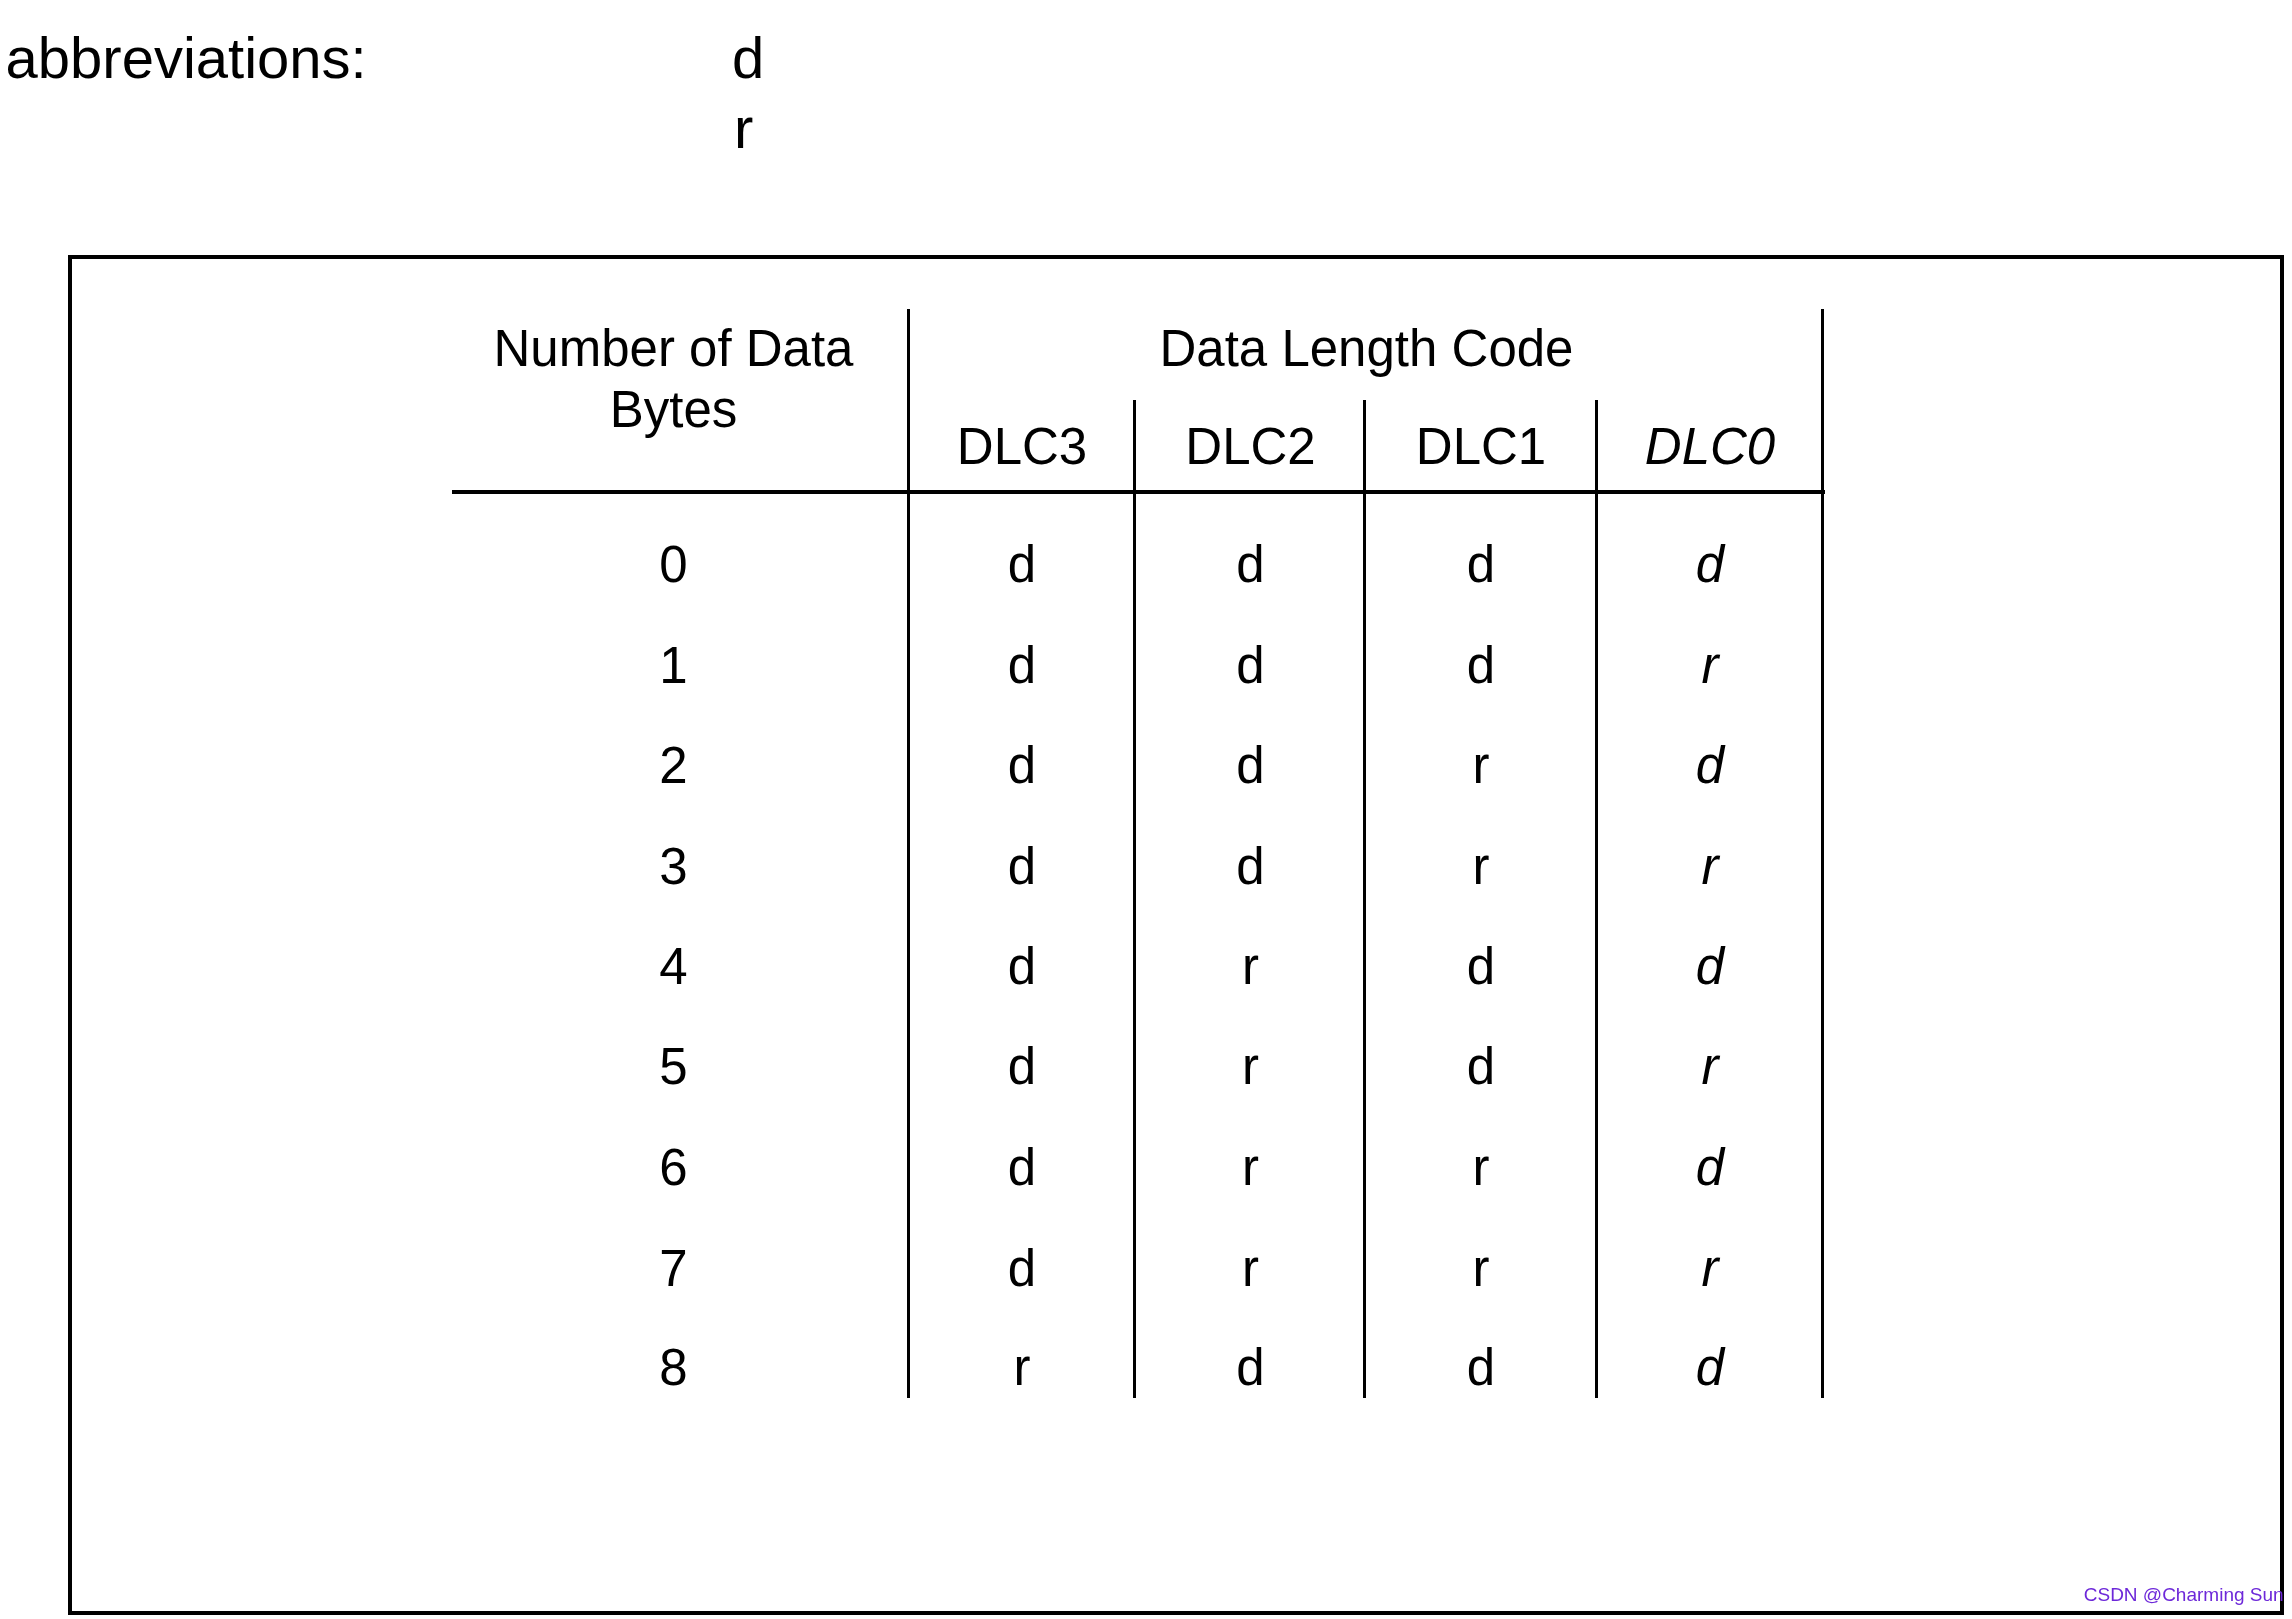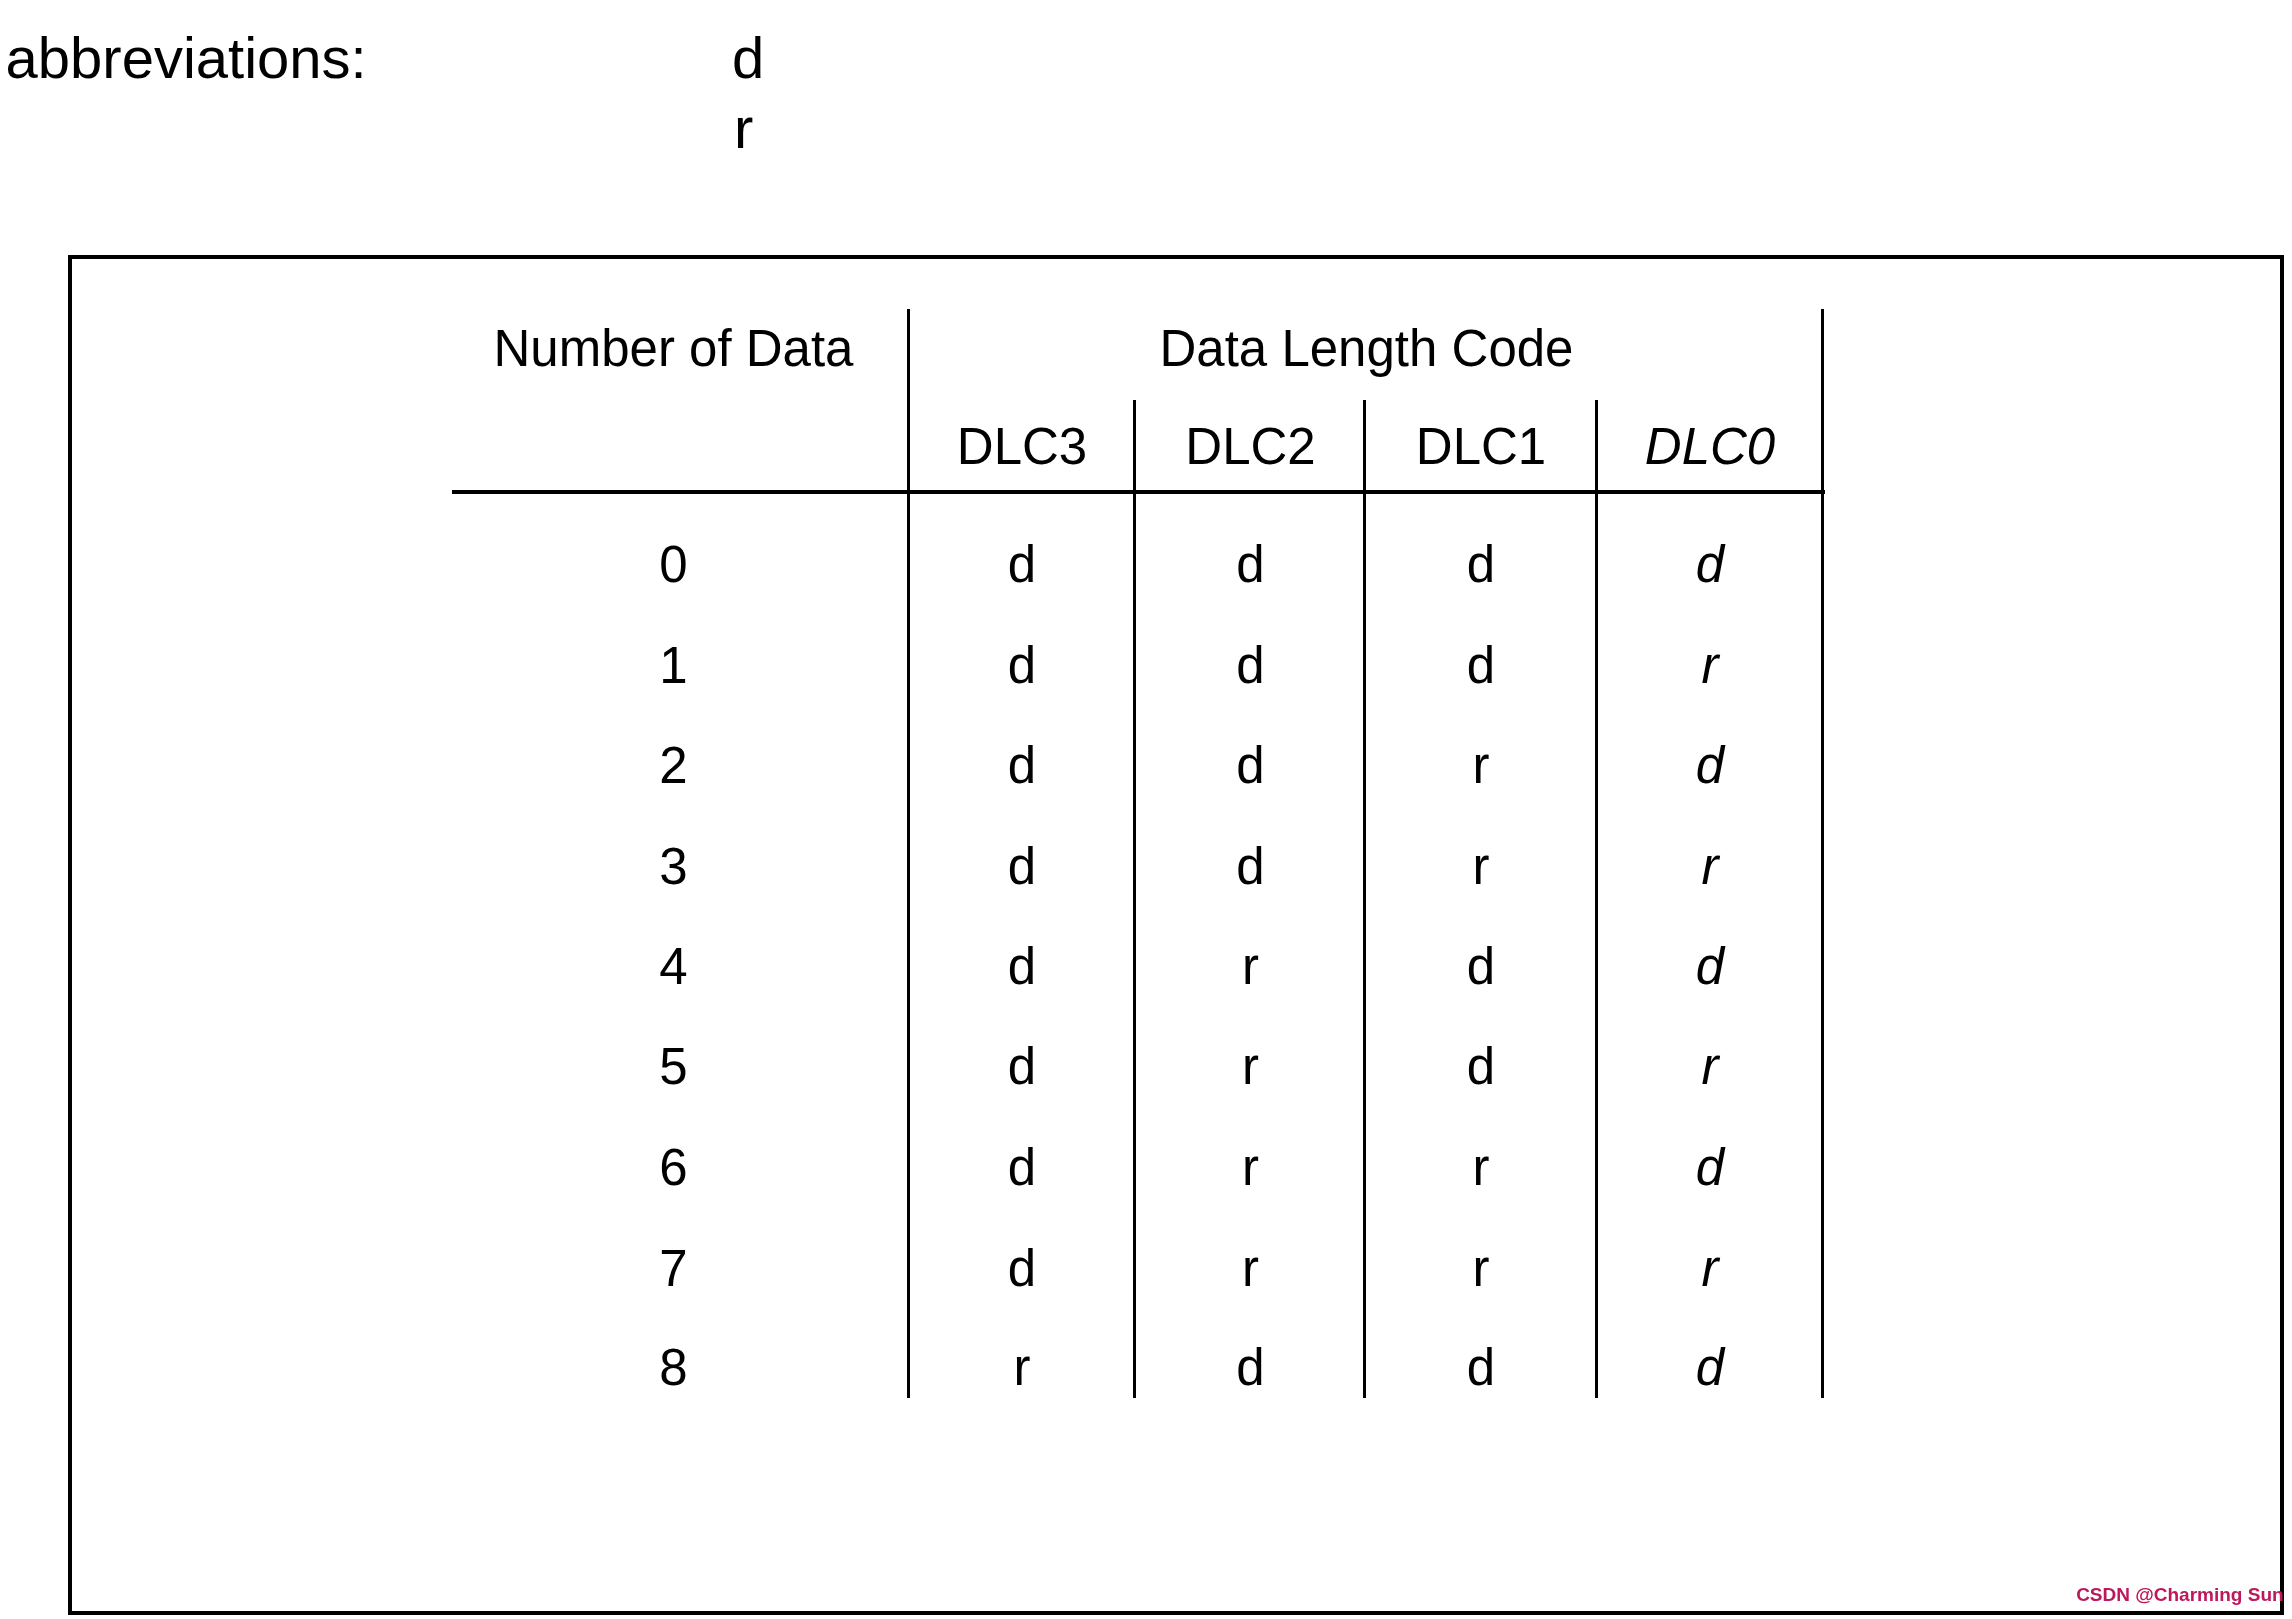--- a/index.html
+++ b/index.html
@@ -104,20 +104,21 @@
   <div id="frame" class="abs"></div>
 
   <div id="vl-a" class="abs vline"></div>
   <div id="vl-b" class="abs vline"></div>
   <div id="vl-c" class="abs vline"></div>
   <div id="vl-d" class="abs vline"></div>
   <div id="vl-e" class="abs vline"></div>
   <div id="header-underline" class="abs"></div>
 
   <div id="rowhead-line1" class="abs tcell hdr rowhead-col">Number of Data</div>
+  <div id="rowhead-line2" class="abs tcell hdr rowhead-col">Bytes</div>
   <div id="group-header" class="abs tcell hdr">Data Length Code</div>
   <div class="abs tcell hdr colhdr col0">DLC3</div>
   <div class="abs tcell hdr colhdr col1">DLC2</div>
   <div class="abs tcell hdr colhdr col2">DLC1</div>
   <div class="abs tcell hdr colhdr col3">DLC0</div>
 
   <div class="abs tcell datacell r0 rowhead-col">0</div>
   <div class="abs tcell datacell r0 col0">d</div>
   <div class="abs tcell datacell r0 col1">d</div>
   <div class="abs tcell datacell r0 col2">d</div>
@@ -164,16 +165,16 @@
   <div class="abs tcell datacell r7 col1">r</div>
   <div class="abs tcell datacell r7 col2">r</div>
   <div class="abs tcell datacell r7 col3">r</div>
 
   <div class="abs tcell datacell r8 rowhead-col">8</div>
   <div class="abs tcell datacell r8 col0">r</div>
   <div class="abs tcell datacell r8 col1">d</div>
   <div class="abs tcell datacell r8 col2">d</div>
   <div class="abs tcell datacell r8 col3">d</div>
 
-  <div id="watermark" class="abs" style="color: #be185d; font-weight: bold;">CSDN @Charming Sun</div>
+  <div id="watermark" class="abs" style="color: #6d28d9;">CSDN @Charming Sun</div>
 
 </div>
 
 
 </body></html>

